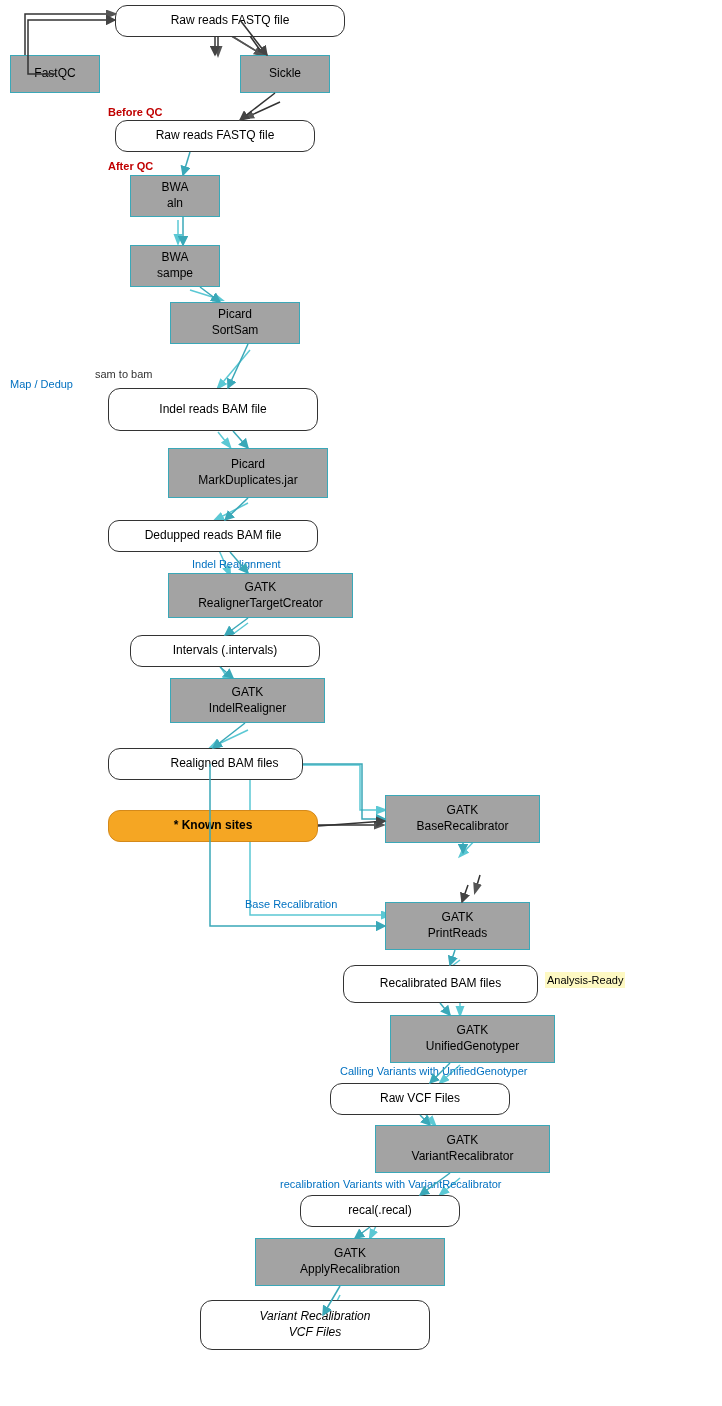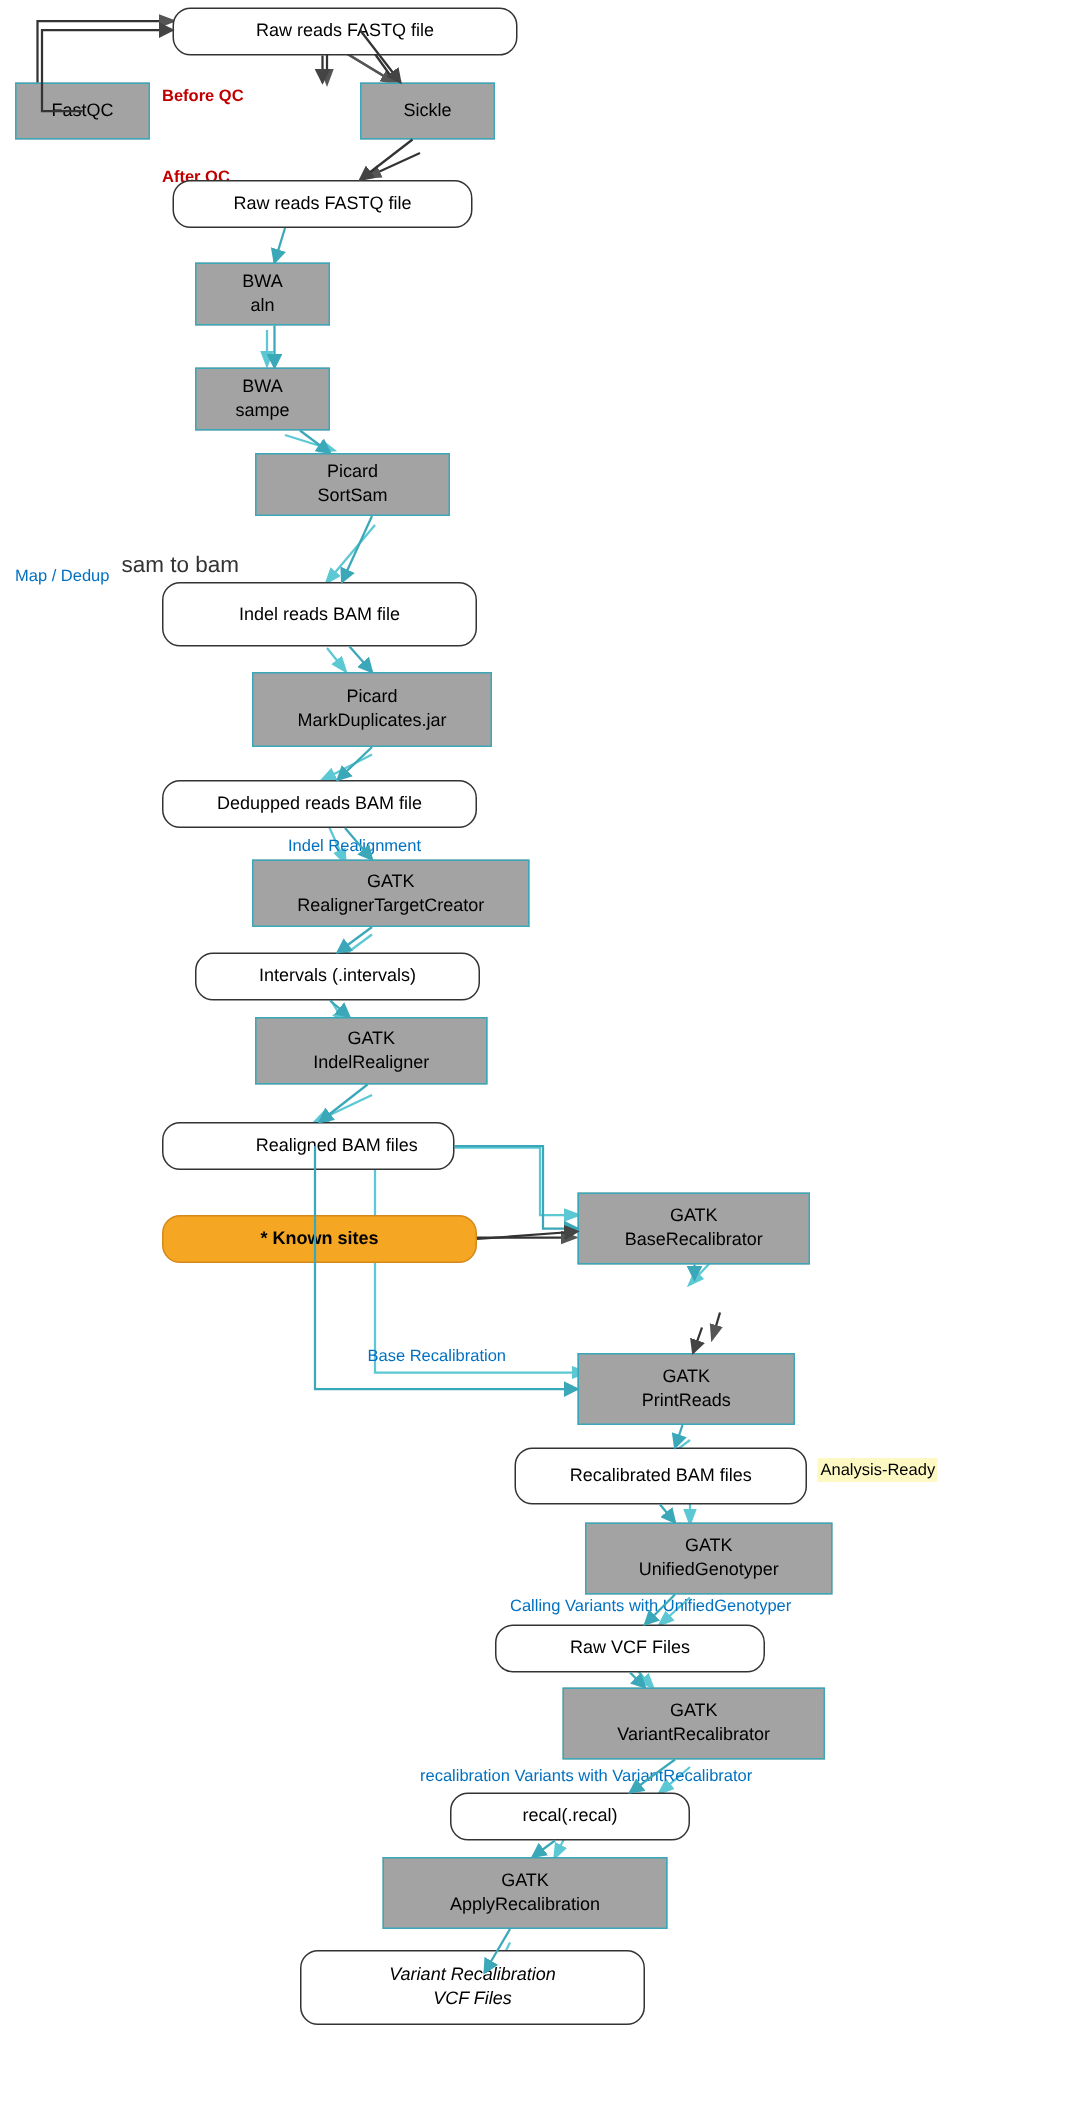--- a/index.html
+++ b/index.html
@@ -55,20 +55,21 @@
       font-size: 11px;
       font-weight: normal;
       text-align: center;
     }
 
     .label-red {
       position: absolute;
       color: #c00000;
       font-size: 11px;
       font-weight: bold;
+      margin-top: 48px;
     }
 
     
     svg.arrows {
       position: absolute;
       top: 0;
       left: 0;
       width: 722px;
       height: 1406px;
       pointer-events: none;
@@ -174,37 +175,37 @@
   </div>
 
   <div class="box box-teal" style="left:130px; top:245px; width:90px; height:42px;">
     <span>BWA<br>sampe</span>
   </div>
 
   <div class="box box-teal" style="left:170px; top:302px; width:130px; height:42px;">
     <span>Picard<br>SortSam</span>
   </div>
 
-  <div style="position:absolute; left:81px; top:368px; font-size:15px; color:#333;">
+  <div style="position:absolute; left:95px; top:368px; font-size:11px; color:#333;">
     <span>sam to bam</span>
   </div>
 
   <div class="label-blue" style="left:10px; top:378px;">
     <span>Map / Dedup</span>
   </div>
 
   <div class="box box-rounded" style="left:108px; top:388px; width:210px; height:43px;">
     <span>Indel reads BAM file</span>
   </div>
 
   <div class="box box-teal" style="left:168px; top:448px; width:160px; height:50px;">
     <span>Picard<br>MarkDuplicates.jar</span>
   </div>
 
-  <div class="box box-rounded" style="left:108px; top:520px; width:210px; height:32px;">
+  <div class="box box-rounded" style="left:108px; top:520px; width:210px; height:32px;border-radius:11px;">
     <span>Dedupped reads BAM file</span>
   </div>
 
   <div class="label-blue" style="left:192px; top:558px;">
     <span>Indel Realignment</span>
   </div>
 
   <div class="box box-teal" style="left:168px; top:573px; width:185px; height:45px;">
     <span>GATK<br>RealignerTargetCreator</span>
   </div>

